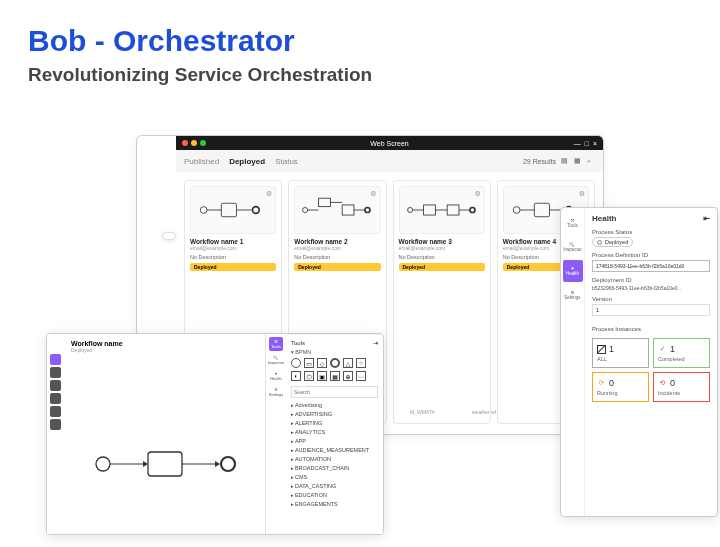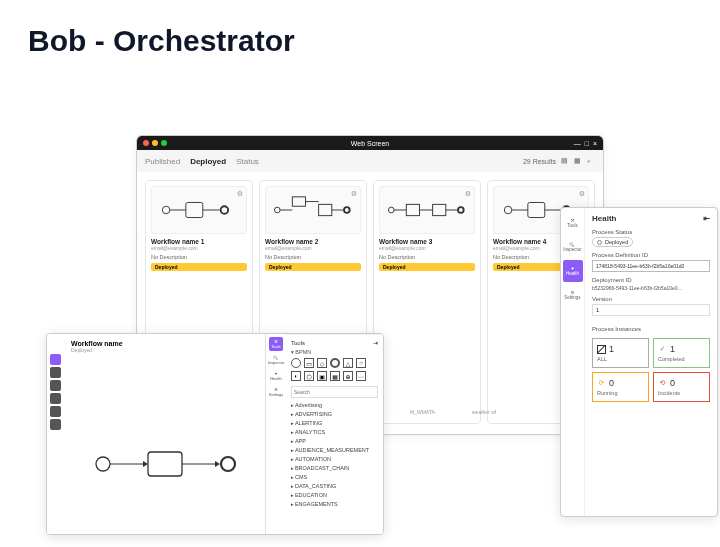--- a/index.html
+++ b/index.html
@@ -1,24 +1,24 @@
 <!DOCTYPE html>
 <html><head>
 <meta charset="utf-8">
 <style>
 * { margin: 0; padding: 0; box-sizing: border-box; font-family: -apple-system, BlinkMacSystemFont, "Segoe UI", sans-serif; }
 body { width: 720px; height: 547px; background: #fff; position: relative; overflow: hidden; }
 .hero { padding: 24px 28px 12px; }
-.hero h1 { font-size: 30px; font-weight: 700; color: #0f172a; }
+.hero h1 { font-size: 30px; font-weight: 700; color: #1d4ed8; }
 .hero h2 { font-size: 19px; font-weight: 600; color: #464646; margin-top: 6px; }
 
 .mockup-area { position: absolute; left: 18px; top: 135px; width: 700px; height: 410px; }
 
 
-.browser { position: absolute; left: 118px; top: 0; width: 468px; height: 300px; background: #fff; border: 1px solid #ccc; border-radius: 6px 6px 0 0; overflow: hidden; box-shadow: 0 2px 10px rgba(0,0,0,.06); }
+.browser { position: absolute; left: 118px; top: 0; width: 468px; height: 300px; background: #fff; border: 1px solid #ccc; border-radius: 6px 6px 0 0; overflow: hidden; box-shadow: 0 2px 10px rgba(0,0,0,.06); padding-left: 39px; }
 .browser-top { height: 14px; background: #1a1a1a; display: flex; align-items: center; padding: 0 6px; position: relative; }
 .traffic { display: flex; gap: 3px; }
 .traffic span { width: 6px; height: 6px; border-radius: 50%; display: block; }
 .tl-r { background: #ff5f56; } .tl-y { background: #ffbd2e; } .tl-g { background: #27c93f; }
 .browser-title { color: #fff; font-size: 7px; position: absolute; left: 50%; transform: translateX(-50%); }
 .win-icons { position: absolute; right: 6px; color: #fff; font-size: 7px; display: flex; gap: 4px; }
 
 .tabs-bar { height: 22px; background: #f5f5f5; display: flex; align-items: center; padding: 0 8px; font-size: 8px; color: #888; justify-content: space-between; }
 .tabs { display: flex; gap: 10px; }
 .tab.active { color: #222; font-weight: 600; }
@@ -92,20 +92,21 @@
 .b-inc { border-color: #e74c3c; } .b-inc .ib-icon { color: #e74c3c; }
 
 
 .bg-diag { position: absolute; font-size: 5px; color: #999; }
 </style>
 </head>
 <body>
 
 <div class="hero">
   <h1>Bob - Orchestrator</h1>
+  <h2>Revolutionizing Service Orchestration</h2>
 </div>
 
 <div class="mockup-area">
 
   <div class="browser">
     <div class="browser-top">
       <div class="traffic">
         <span class="tl-r"></span>
         <span class="tl-y"></span>
         <span class="tl-g"></span>

